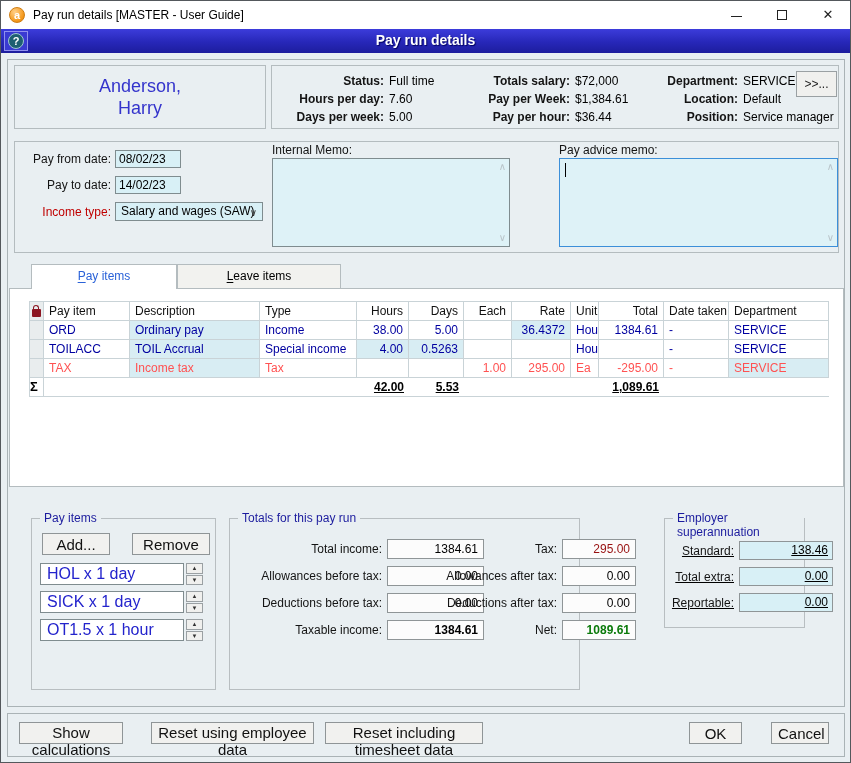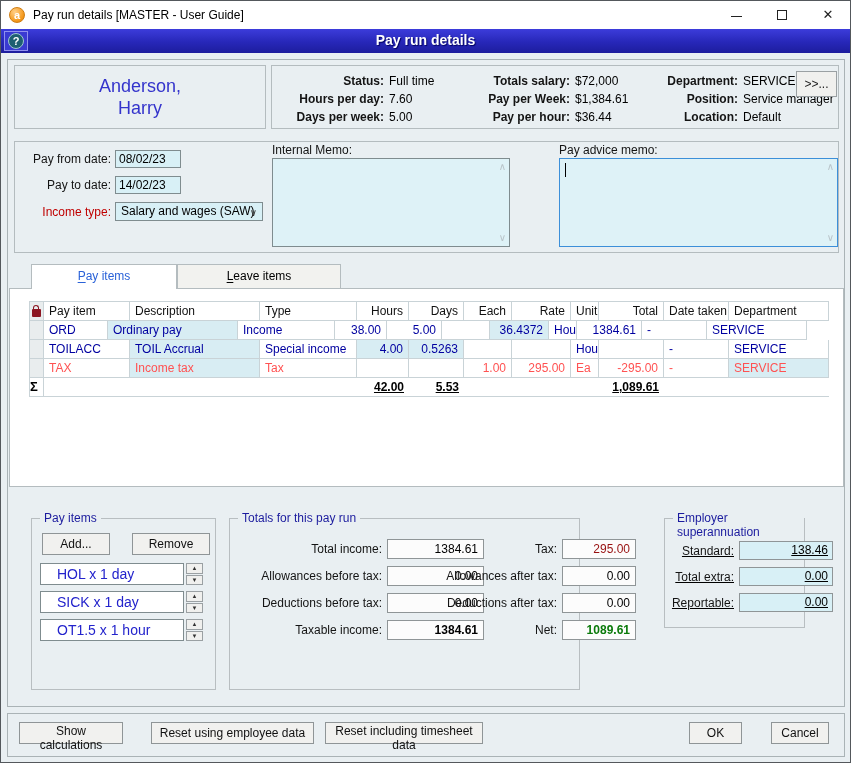--- a/index.html
+++ b/index.html
@@ -91,29 +91,29 @@
   .lock-icon::before{content:"";position:absolute;left:1px;top:-4px;width:4px;height:4px;
     border:1.5px solid #8c1622;border-bottom:none;border-radius:3px 3px 0 0;}
 
   
   .fs{position:absolute;border:1px solid #b8bec1;}
   .legend{position:absolute;top:-8px;left:8px;background:#e9eff2;padding:0 4px;font-size:12px;color:#1b1b9e;}
   .fs-payitems{left:30px;top:517px;width:185px;height:172px;}
   .fs-totals{left:228px;top:517px;width:351px;height:172px;}
   .fs-super{left:663px;top:517px;width:141px;height:110px;}
 
-  .btn{background:#f1f1ef;border:1px solid #8f9597;font-size:12px;color:#111;
+  .btn{background:#f1f1ef;border:1px solid #8f9597;font-size:15px;color:#111;
     font-family:"Liberation Sans",sans-serif;cursor:default;}
   .add-btn{position:absolute;left:10px;top:14px;width:68px;height:22px;}
   .remove-btn{position:absolute;left:100px;top:14px;width:78px;height:22px;}
 
   .spin-list{position:absolute;left:8px;top:44px;}
   .spin-row{display:flex;margin-bottom:6px;height:22px;}
-  .spin-text{width:144px;background:#fff;border:1px solid #7f8c8f;color:#2323cc;font-size:14px;
-    line-height:20px;padding-left:16px;white-space:nowrap;overflow:hidden;}
+  .spin-text{width:144px;background:#fff;border:1px solid #7f8c8f;color:#2323cc;font-size:16px;
+    line-height:20px;padding-left:6px;white-space:nowrap;overflow:hidden;}
   .spin-btns{width:17px;display:flex;flex-direction:column;margin-left:2px;}
   .spin-b{flex:1;background:#f0f0ee;border:1px solid #9aa0a3;font-size:6px;line-height:8px;
     text-align:center;color:#333;padding:0;}
   .spin-b + .spin-b{margin-top:1px;}
 
   .t-col{position:absolute;top:20px;}
   .t-col-l{left:0;width:254px;} .t-col-r{left:206px;width:200px;}
   .t-row{display:flex;justify-content:flex-end;align-items:center;height:20px;margin-bottom:7px;font-size:12px;}
   .t-lab{text-align:right;padding-right:5px;color:#141414;white-space:nowrap;}
   .ro-field{height:20px;background:#fcfcfc;border:1px solid #8f9597;text-align:right;
@@ -188,26 +188,26 @@
           <span class="il">Pay per hour:</span>
           <span class="iv">$36.44</span>
         </div>
       </div>
     <div class="info-group" id="info-g3">
         <div class="info-row">
           <span class="il">Department:</span>
           <span class="iv">SERVICE</span>
         </div>
         <div class="info-row">
+          <span class="il">Location:</span>
+          <span class="iv">Default</span>
+        </div>
+        <div class="info-row">
           <span class="il">Position:</span>
           <span class="iv">Service manager</span>
-        </div>
-        <div class="info-row">
-          <span class="il">Location:</span>
-          <span class="iv">Default</span>
         </div>
       </div>
     <button class="expand-btn">&gt;&gt;...</button>
   </div>
 
   <div class="box dates-box">
     <span class="fld-label" style="left:8px;top:10px;width:88px;">Pay from date:</span>
     <input class="cyan-input" style="left: 100px; top: 8px; width: 66px;" value="08/02/23">
     <span class="fld-label" style="left:8px;top:36px;width:88px;">Pay to date:</span>
     <input class="cyan-input" style="left: 100px; top: 34px; width: 66px;" value="14/02/23">
@@ -249,21 +249,21 @@
           <div class="gcell " style="width: 55px; text-align: right;">Days</div>
           <div class="gcell " style="width: 48px; text-align: right;">Each</div>
           <div class="gcell " style="width: 59px; text-align: right;">Rate</div>
           <div class="gcell " style="width: 28px; text-align: left;">Unit</div>
           <div class="gcell " style="width: 65px; text-align: right;">Total</div>
           <div class="gcell " style="width: 65px; text-align: left;">Date taken</div>
           <div class="gcell " style="width: 100px; text-align: left;">Department</div>
         </div>
         <div class="grow tone-navy">
           <div class="gcell sel" style="width: 14px; text-align: left;"></div>
-          <div class="gcell " style="width: 64px; text-align: left;">ORD</div>
+          <div class="gcell " style="width: 86px; text-align: left;">ORD</div>
           <div class="gcell hl" style="width: 130px; text-align: left;">Ordinary pay</div>
           <div class="gcell " style="width: 97px; text-align: left;">Income</div>
           <div class="gcell " style="width: 52px; text-align: right;">38.00</div>
           <div class="gcell " style="width: 55px; text-align: right;">5.00</div>
           <div class="gcell " style="width: 48px; text-align: right;"></div>
           <div class="gcell hl" style="width: 59px; text-align: right;">36.4372</div>
           <div class="gcell " style="width: 28px; text-align: left;">Hour</div>
           <div class="gcell " style="width: 65px; text-align: right;">1384.61</div>
           <div class="gcell " style="width: 65px; text-align: left;">-</div>
           <div class="gcell " style="width: 100px; text-align: left;">SERVICE</div>

